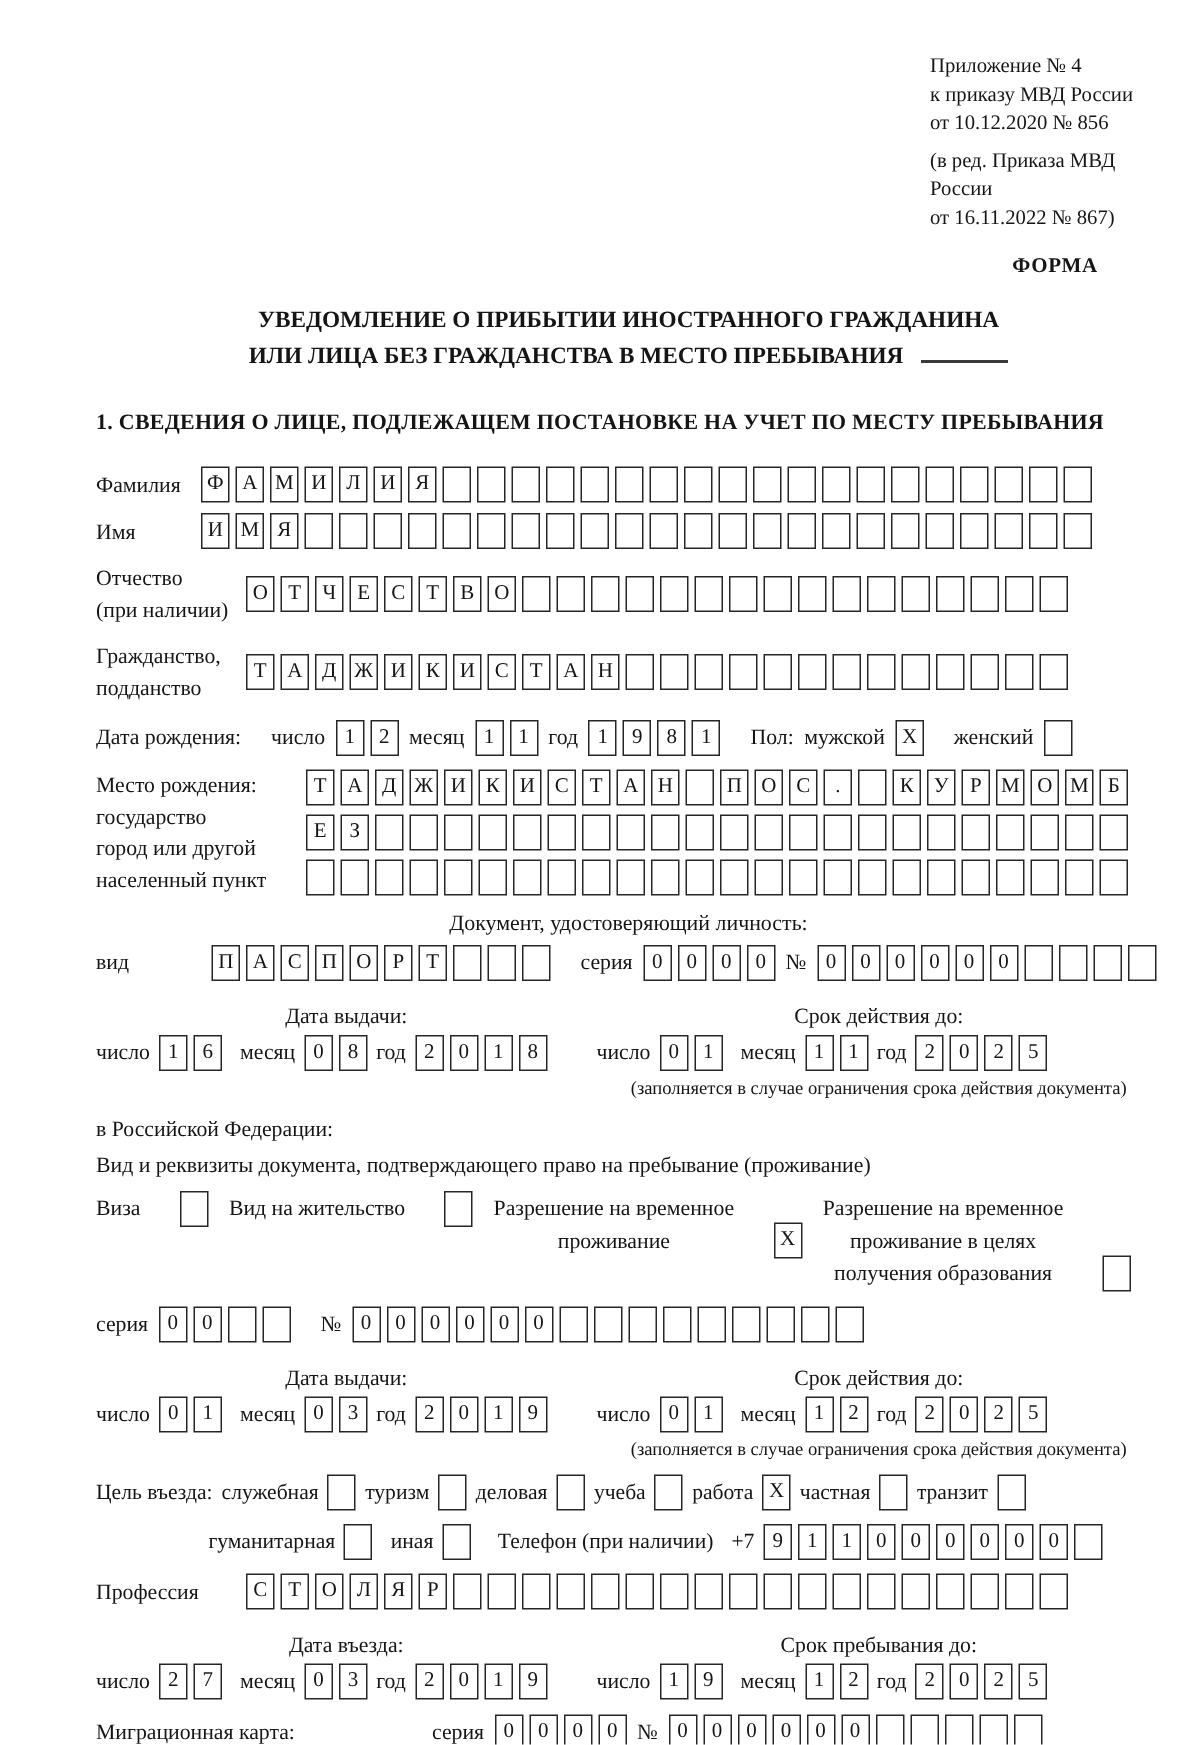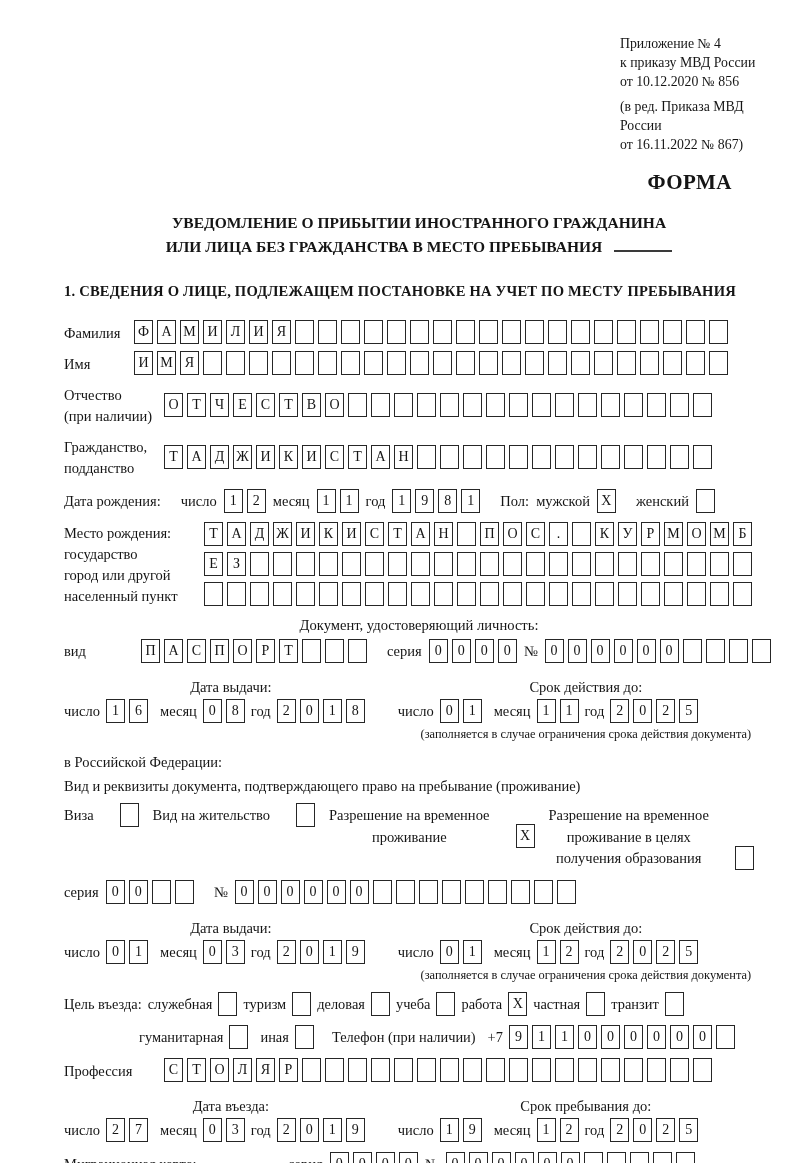--- a/index.html
+++ b/index.html
@@ -8,21 +8,21 @@
     width: 800px; height: 1163px;
     color: #151515;
     font-family: "Liberation Serif", "DejaVu Serif", serif;
     overflow: hidden;
   }
   .page { padding: 34px 26px 0 64px; width: 800px; }
 
   
   .appendix { margin-left: 556px; font-size: 13.8px; line-height: 1.38; }
   .appendix .gap { height: 6px; }
-  .form-marker { text-align: right; padding-right: 42px; font-weight: bold; font-size: 21px; margin-top: 16px; letter-spacing: .5px; }
+  .form-marker { text-align: right; padding-right: 42px; font-weight: bold; font-size: 14px; margin-top: 16px; letter-spacing: .5px; }
 
   
   .title { text-align: center; font-weight: bold; font-size: 15.5px; line-height: 1.55; margin-top: 16px; }
   .title-underline { display: inline-block; width: 58px; border-bottom: 2px solid #3a3a3a; margin-left: 12px; height: 14px; }
   .section-heading { font-weight: bold; font-size: 14.6px; margin-top: 24px; letter-spacing: .2px; }
 
   
   .row { display: flex; align-items: center; margin-top: 7px; }
   .lbl { font-size: 14.5px; flex: none; line-height: 1.45; padding-top: 3px; }
   .w70  { width: 70px; }

